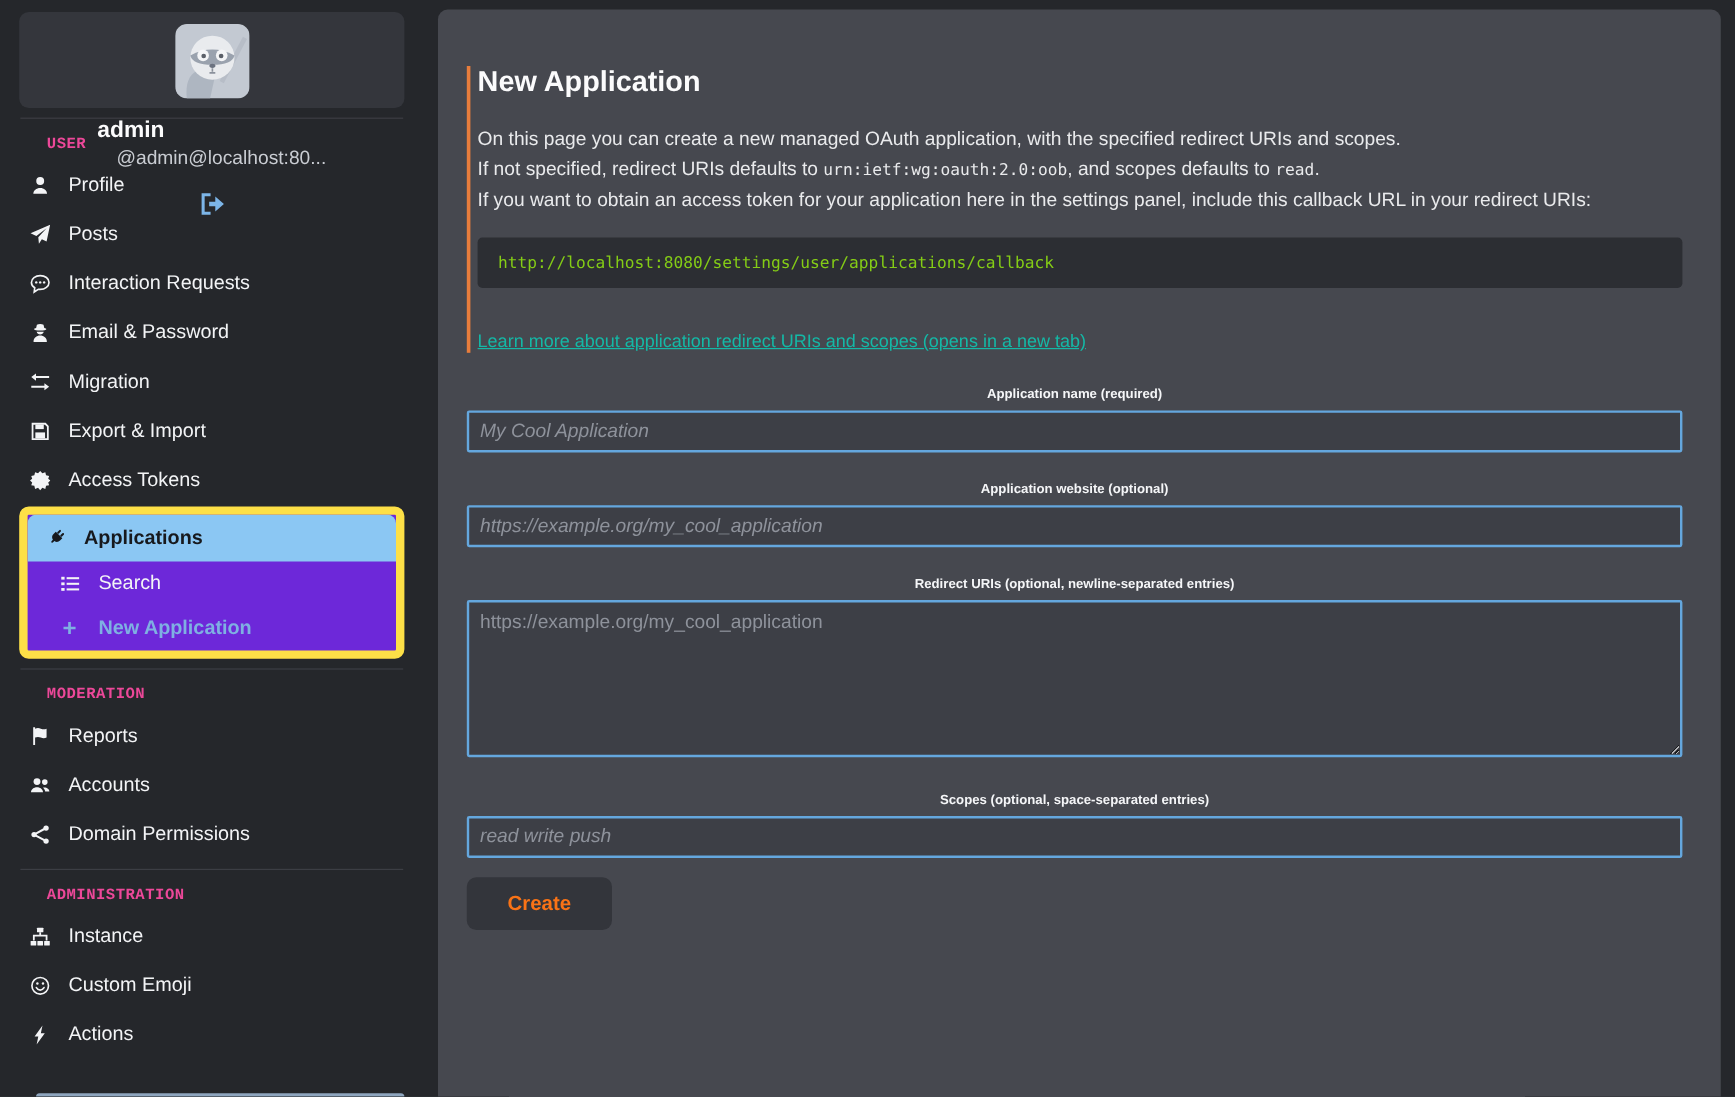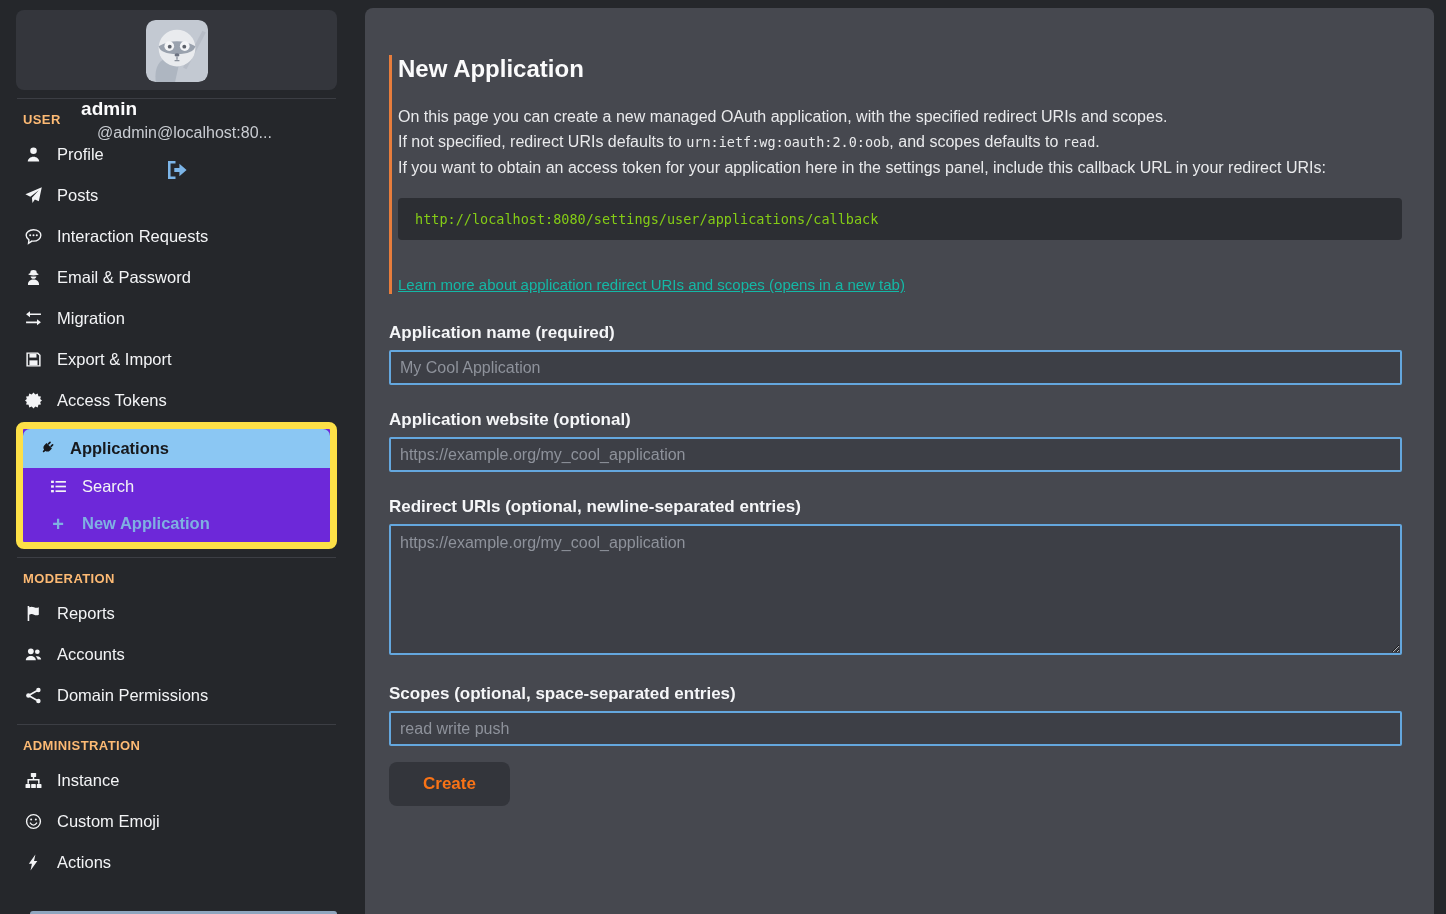--- a/index.html
+++ b/index.html
@@ -21,22 +21,22 @@
     display:flex; align-items:center; gap:16px;
     padding:10px 14px; height:80px;flex-direction:column;
   }
   .avatar { width:62px; height:62px; border-radius:8px; flex-shrink:0; display:block; }
   .user-meta { flex:1; min-width:0; }
   .user-name { font-size:19px; font-weight:bold; color:#fbfbfc; margin-bottom:4px; }
   .user-handle { font-size:16px; color:#c9ccd2; white-space:nowrap; overflow:hidden;margin-left:16px; }
   .logout { width:24px; height:24px; color:#7cb5e8; flex-shrink:0; cursor:pointer; }
   .divider { border:none; border-top:1px solid #3c3e44; margin:8px 1px; }
   .sec-head {
-    color:#fdba74; font-size:13px; font-weight:bold;
-    letter-spacing:.4px; margin:13px 0 7px 7px;
+    color:#ec4899; font-size:13px; font-weight:bold;
+    letter-spacing:.4px; margin:13px 0 7px 23px;font-family:Liberation Mono, monospace;
   }
   .nav-item {
     display:flex; align-items:center; gap:14px;
     padding:11px 7px; font-size:16.5px; color:#f3f4f6;
     text-decoration:none; cursor:pointer; border-radius:8px;
   }
   .nav-item .icon { width:20px; height:17px; display:flex; align-items:center; justify-content:center; flex-shrink:0; }
   .nav-item .icon svg { width:17px; height:17px; }
   .app-block {
     border:7px solid #fde047; border-radius:8px;
@@ -70,28 +70,28 @@
     display:block; background:#2c2e33; border-radius:4px;
     padding:13px 17px; margin-top:18px; color:#84cc16;
   }
   .learn-link {
     display:inline-block; margin-top:36px; font-size:15px;
     color:#14b8a6; text-decoration:underline; cursor:pointer;
   }
   .form { margin-top:29px; }
   .form-field { margin-bottom:25px; }
   .form-field.last { margin-bottom:16px; }
-  .form-field label { display:block; font-size:17px; font-weight:bold; color:#f5f6f8; margin-bottom:7px; }
+  .form-field label { display:block; font-size:11px; font-weight:bold; color:#f5f6f8; margin-bottom:7px;text-align:center; }
   .form-field input, .form-field textarea {
     width:100%; background:#3d3f46; border:2px solid #64a7de;
     border-radius:2px; color:#cfd2d8; font-size:16px;
     font-family:"Liberation Sans","DejaVu Sans",sans-serif;
     padding:0 9px; outline:none;
   }
-  .form-field input { height:35px; }
+  .form-field input { height:35px;font-style:italic; }
   .form-field textarea { height:131px; padding:8px 9px; resize:vertical; }
   .form-field input::placeholder, .form-field textarea::placeholder { color:#8e929b; opacity:1; }
   .create-btn {
     background:#33353b; color:#f97316; font-weight:bold; font-size:17px;
     font-family:"Liberation Sans","DejaVu Sans",sans-serif;
     border:none; border-radius:8px; padding:12px 34px; cursor:pointer;
   }
 </style>
 </head>
 <body>

